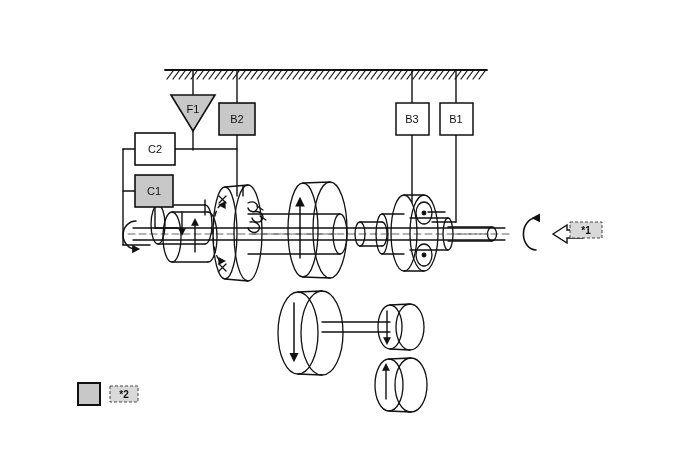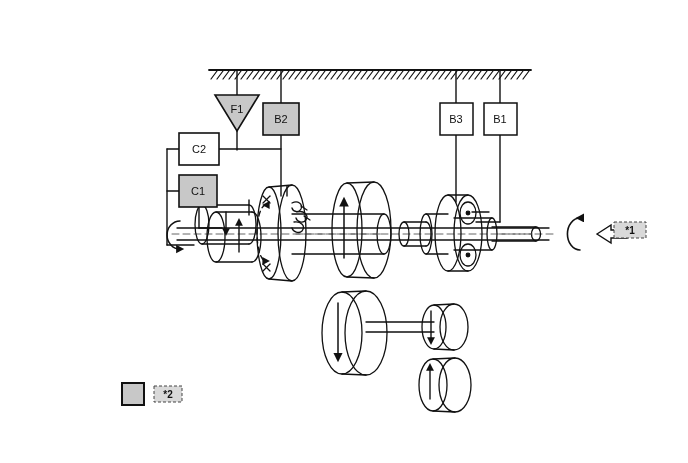--- a/index.html
+++ b/index.html
@@ -1,18 +1,18 @@
 <!DOCTYPE html>
 <html><head>
 <meta charset="utf-8">
 <style>
   html,body{margin:0;padding:0;background:#ffffff;}
   body{width:688px;height:463px;position:relative;overflow:hidden;
        font-family:"Liberation Sans",sans-serif;}
-  #stage{position:absolute;left:0;top:0;width:591px;height:463px;margin-left:44px;}
+  #stage{position:absolute;left:0;top:0;width:591px;height:463px;}
   svg{display:block;}
   .lbl{font-family:"Liberation Sans",sans-serif;font-size:11px;fill:#111;
        text-anchor:middle;dominant-baseline:middle;}
   .lbl-note{font-family:"Liberation Sans",sans-serif;font-size:10px;
             font-weight:bold;fill:#111;text-anchor:middle;dominant-baseline:middle;}
 </style>
 </head>
 <body>
 
 <div id="stage">

